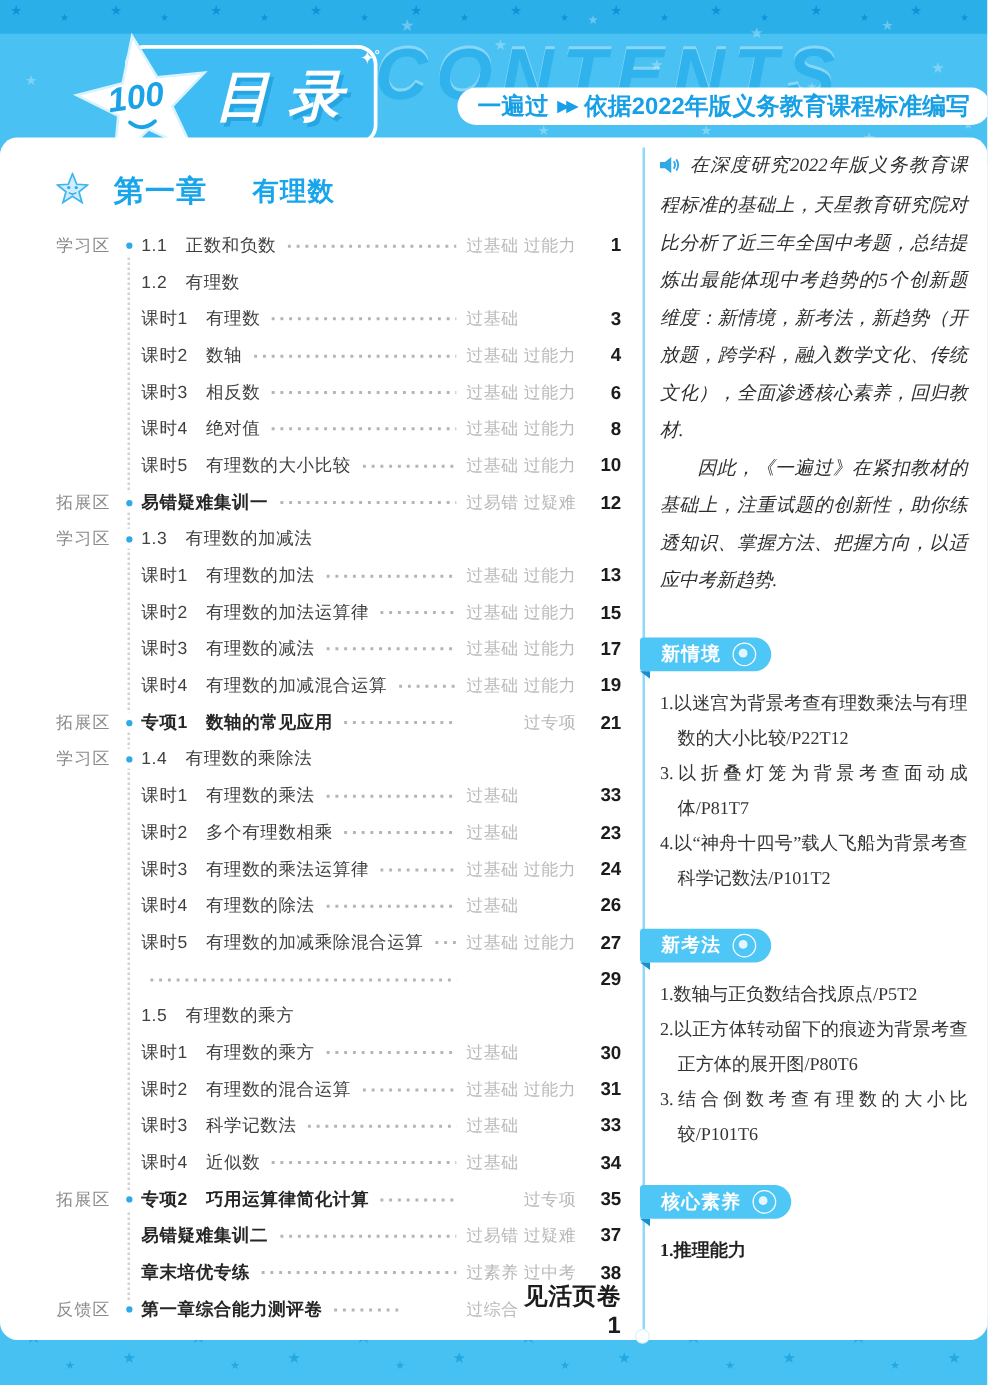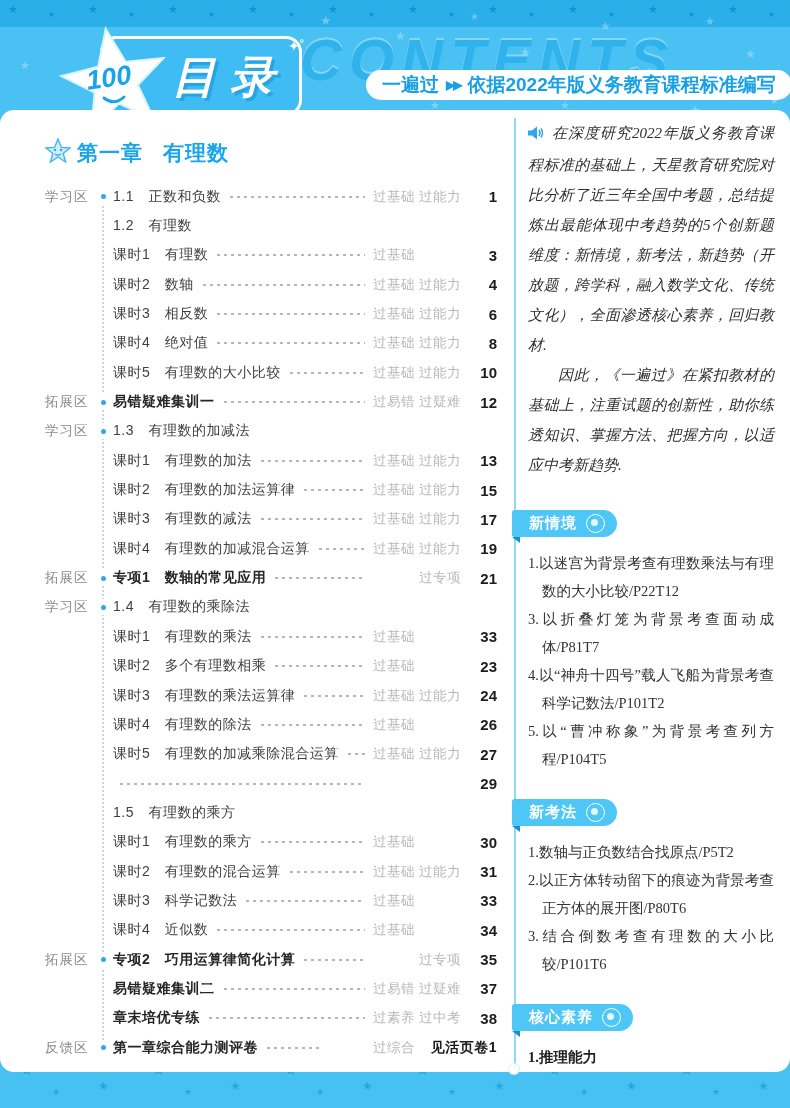--- a/index.html
+++ b/index.html
@@ -30,39 +30,39 @@
   .banner-pill .arrows{color:#17a0e6;font-size:12px;font-weight:bold;letter-spacing:-2px;}
   .banner-pill .slogan{color:#17a0e6;font-weight:bold;font-size:19px;}
 
   
   .content{position:absolute;left:0;top:110px;width:790px;height:962px;background:#ffffff;
       border-radius:14px;z-index:4;}
 
   
   .toc{position:absolute;left:45px;top:26px;width:452px;}
   .chapter{display:flex;align-items:center;height:34px;}
-  .chapter .ch-label{color:#18a5ec;font-size:21px;font-weight:bold;margin-left:6px;letter-spacing:1px;}
-  .chapter .ch-title{color:#18a5ec;font-size:21px;font-weight:bold;margin-left:20px;letter-spacing:1px;}
+  .chapter .ch-label{color:#18a5ec;font-size:24px;font-weight:bold;margin-left:20px;letter-spacing:1px;}
+  .chapter .ch-title{color:#18a5ec;font-size:21px;font-weight:bold;margin-left:36px;letter-spacing:1px;}
   .toc-rows{position:relative;margin-top:12px;}
   .zone-line{position:absolute;left:57px;top:15px;bottom:14px;border-left:2px dotted #d2d2d2;z-index:0;}
   .toc-row{position:relative;display:flex;align-items:center;height:29.35px;z-index:1;font-size:14px;}
   .zone{width:50px;flex:0 0 50px;font-size:13.5px;color:#8a8a8a;letter-spacing:1px;}
   .bulletwrap{width:16px;flex:0 0 16px;display:flex;align-items:center;justify-content:center;}
   .bulletwrap.haszone{background:#fff;height:16px;border-radius:50%;}
   .dot{width:5px;height:5px;border-radius:50%;background:#2fa9e8;display:block;}
   .t-title{margin-left:2px;color:#3f3f3f;white-space:nowrap;letter-spacing:.5px;}
   .t-title.bold{font-weight:bold;color:#262626;}
   .t-title.wavy{text-decoration:underline;text-decoration-style:wavy;text-decoration-color:#45b8f2;
       text-decoration-thickness:1.5px;text-underline-offset:4px;}
   .leader{flex:1 1 auto;min-width:8px;height:4px;margin:0 8px 0 7px;
       background-image:radial-gradient(circle,#b3b3b3 1.1px,transparent 1.4px);
       background-size:7px 4px;background-repeat:repeat-x;background-position:0 50%;}
   .tagslot{width:46px;flex:0 0 46px;font-size:13.5px;color:#b9b9b9;letter-spacing:.5px;}
   .pagenum{width:32px;flex:0 0 32px;text-align:right;font-size:15px;font-weight:bold;color:#1c1c1c;}
-  .pagenum.wide{width:78px;flex:0 0 78px;font-size:14px;letter-spacing:.5px;}
+  .pagenum.wide{width:78px;flex:0 0 78px;font-size:19px;letter-spacing:.5px;}
 
   
   .sidebar{position:absolute;left:512px;top:0;width:266px;height:962px;}
   .side-line{position:absolute;left:2px;top:8px;bottom:6px;border-left:2px solid #8edaf9;}
   .side-dot{position:absolute;left:-3px;bottom:-2px;width:10px;height:10px;border-radius:50%;background:#ffffff;
       box-shadow:0 0 0 1px #d7f1fc;}
   .side-inner{position:relative;margin-left:16px;margin-right:4px;padding-top:8px;}
   .intro{font-family:"Liberation Serif","DejaVu Serif",serif;font-style:italic;font-size:15px;line-height:30px;
       color:#2e2e2e;text-align:justify;}
   .intro p{margin:0;}
@@ -485,21 +485,20 @@
           <p class="p2">因此，《一遍过》在紧扣教材的基础上，注重试题的创新性，助你练透知识、掌握方法、把握方向，以适应中考新趋势.</p>
         </div>
         <div id="sidebar-sections">
             <div class="sb-section first"><div class="badge">
                 <span>新情境</span>
                 <span class="seal"></span>
               </div><div class="sb-list">
                 <div class="sb-item">1.以迷宫为背景考查有理数乘法与有理数的大小比较/P22T12</div>
                 <div class="sb-item">3.以折叠灯笼为背景考查面动成体/P81T7</div>
                 <div class="sb-item">4.以“神舟十四号”载人飞船为背景考查科学记数法/P101T2</div>
-                <div class="sb-item">5.以“曹冲称象”为背景考查列方程/P104T5</div>
               </div></div>
             <div class="sb-section"><div class="badge">
                 <span>新考法</span>
                 <span class="seal"></span>
               </div><div class="sb-list">
                 <div class="sb-item">1.数轴与正负数结合找原点/P5T2</div>
                 <div class="sb-item">2.以正方体转动留下的痕迹为背景考查正方体的展开图/P80T6</div>
                 <div class="sb-item">3.结合倒数考查有理数的大小比较/P101T6</div>
               </div></div>
             <div class="sb-section"><div class="badge">

